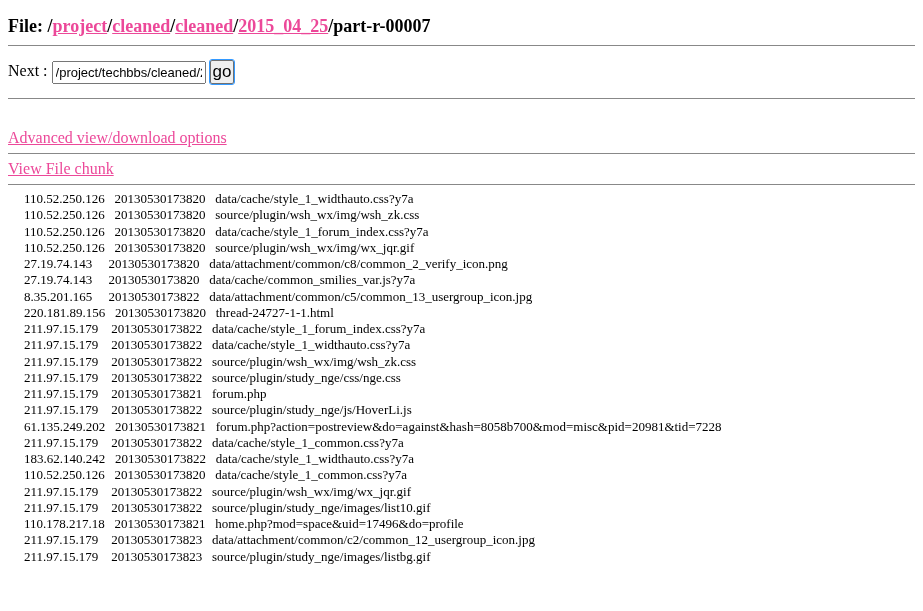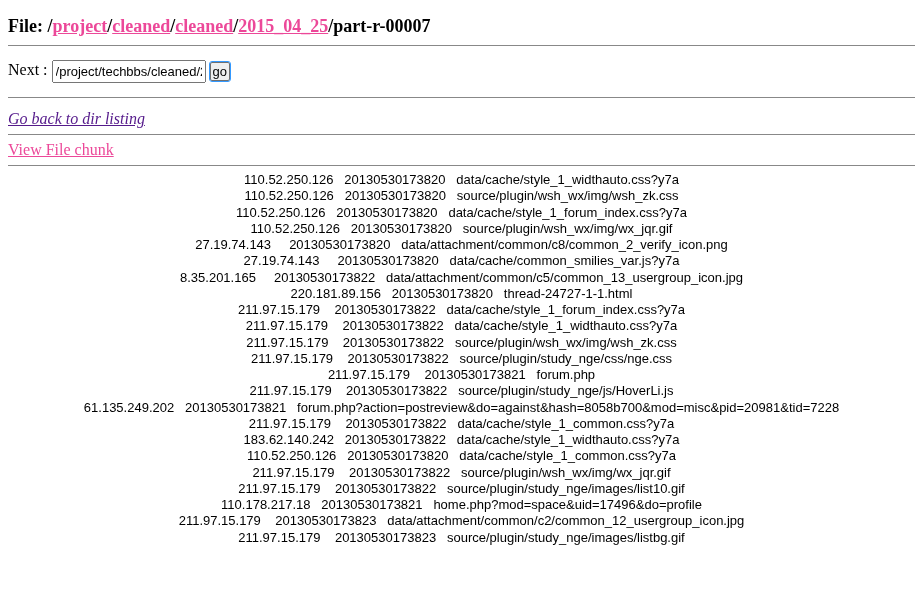--- a/index.html
+++ b/index.html
@@ -37,39 +37,38 @@
   }
   .goto-row input[type="text"] {
     width: 154px;
     padding: 2px;
     font-size: 13px;
     vertical-align: middle;
     font-family: Arial, sans-serif;
     box-sizing: border-box;
   }
   .goto-row button {
-    font-size: 13px;
+    font-size: 17px;
     padding: 1px 2px;
     vertical-align: middle;
     font-family: Arial, sans-serif;
     background: #efefef;
     border: 1px solid #707070;
     outline: 1px solid #3399ff;
     border-radius: 2px;
   }
   .links-region {
     margin-top: 12px;
   }
   pre {
-    font-family: Liberation Sans, sans-serif;
+    font-family: Liberation Serif, serif;
     font-size: 13px;
     line-height: 1.25;
-    margin: 4px 8px;
+    margin: 4px 16px;
     white-space: pre;
-    text-align: center;
   }
   .path-plain {
     font-weight: bold;
     margin-top: 44px;
   }
 </style>
 </head>
 <body>
 
 
@@ -82,21 +81,22 @@
 
 <div class="goto-row">
   <span>Next : </span>
   <input type="text" value="/project/techbbs/cleaned/2015_04_25/part-r-00000" style="">
   <button>go</button>
 </div>
 
 <hr>
 
 <div class="links-region">
-  <a href="#" class="visited">Go back to dir listing</a><br>
+  <br>
+  <a href="#" class="link">Advanced view/download options</a>
 </div>
 
 <hr>
 
 <a href="#" class="link">View File chunk</a>
 
 <hr>
 
 <pre id="log">110.52.250.126   20130530173820   data/cache/style_1_widthauto.css?y7a
 110.52.250.126   20130530173820   source/plugin/wsh_wx/img/wsh_zk.css

